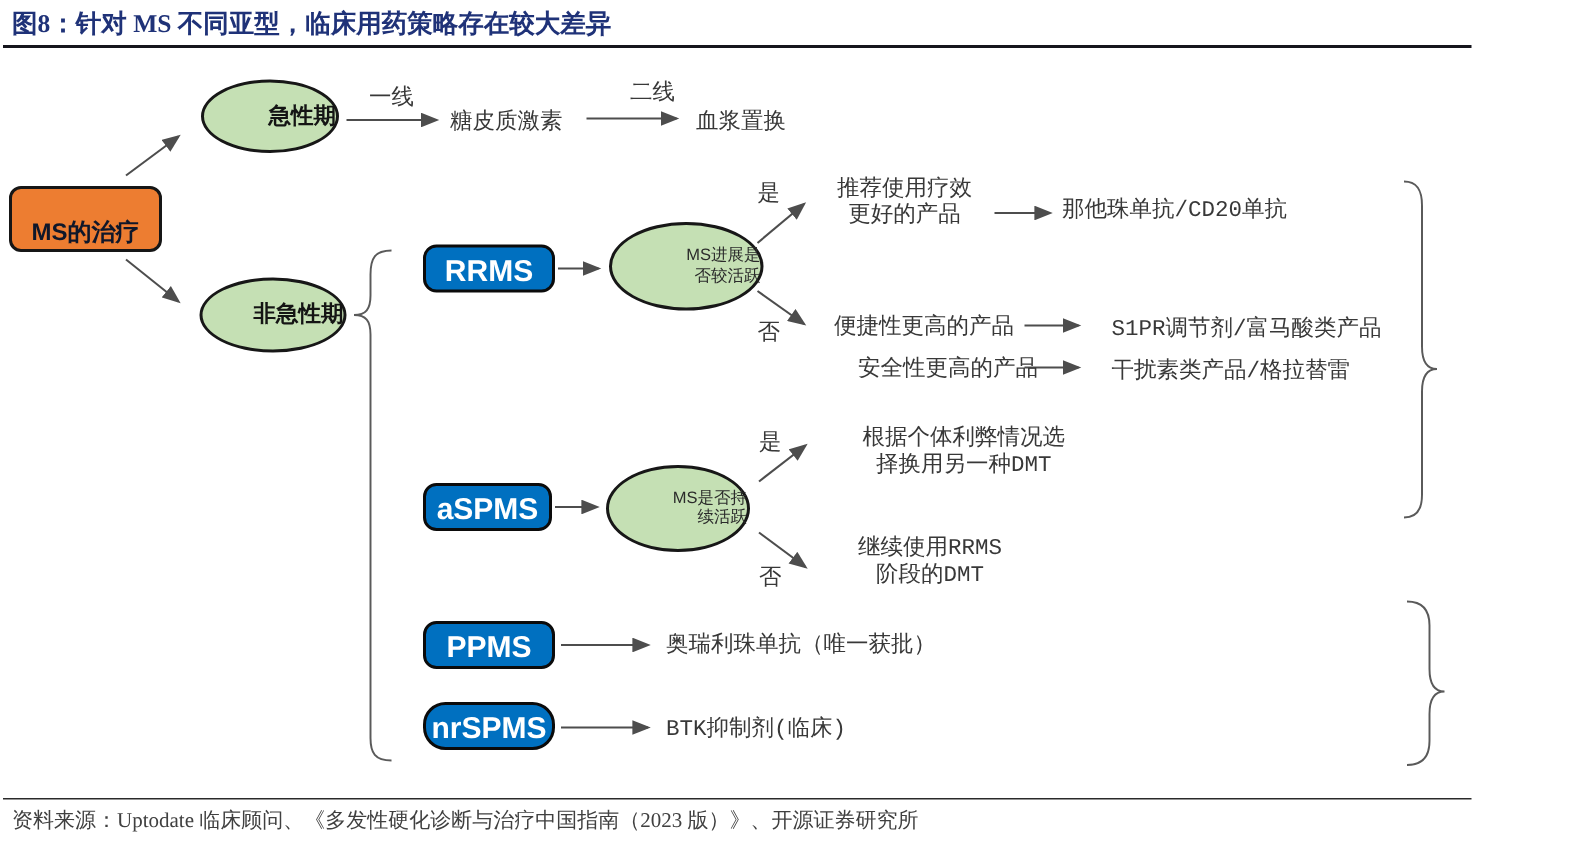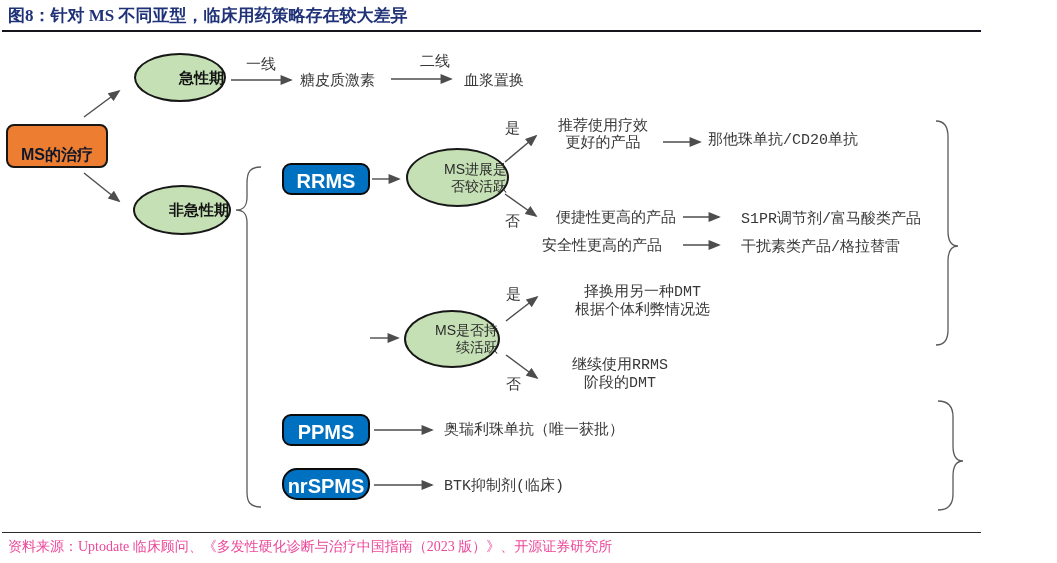--- a/index.html
+++ b/index.html
@@ -8,37 +8,37 @@
     font-family:"Liberation Sans","DejaVu Sans",sans-serif; color:#383838; overflow:hidden;
   }
   .fig-title {
     position:absolute; left:8px; top:4px; font-family:"Liberation Serif","DejaVu Serif",serif;
     font-weight:bold; font-size:17px; color:#1F3278; white-space:nowrap;
   }
   .title-rule { position:absolute; left:2px; top:30px; width:1048px; height:2px; background:#15151d; }
   .footer-rule { position:absolute; left:2px; top:532px; width:1048px; height:1px; background:#2a2a2a; }
   .source {
     position:absolute; left:8px; top:538px; font-family:"Liberation Serif","DejaVu Serif",serif;
-    font-size:14px; color:#ec4899; white-space:nowrap;
+    font-size:14px; color:#404040; white-space:nowrap;
   }
   .wires { position:absolute; left:0; top:0; }
   .arrow { stroke:#4d4d4d; stroke-width:1.4; fill:none; marker-end:url(#ah); }
   .brace { stroke:#5a5a5a; stroke-width:1.3; fill:none; }
   .block-arrow { fill:#5B9BD5; stroke:#41719C; stroke-width:1.5; }
   .node { position:absolute; display:flex; align-items:flex-end; justify-content:center; box-sizing:border-box; }
   .root-box {
     background:#ED7D31; border:2.5px solid #161616; border-radius:8px;
     color:#0f172a; font-weight:bold; font-size:16px;
   }
   .ellipse {
     background:#C5E0B4; border:2px solid #171717; border-radius:50%;
     flex-direction:column; font-weight:bold; font-size:15px; color:#141414;
     text-align:center; line-height:1.2;
   }
-  .ellipse.q { font-weight:normal; font-size:14px; color:#2b2b2b; }
+  .ellipse.q { font-weight:normal; font-size:11px; color:#2b2b2b; }
   .bluebox {
     background:#0070C0; border:2px solid #0b0b0b; border-radius:9px;
     color:#fff; font-weight:bold; font-size:20px;
   }
   .txt { position:absolute; font-size:15px; color:#383838; white-space:nowrap;font-family:Liberation Mono, monospace; }
   .txt.c { text-align:center; white-space:normal; }
   .goal { position:absolute; font-size:12px; color:#3a3a3a; text-align:center; line-height:20px; white-space:nowrap; }
 </style>
 </head>
 <body>
@@ -101,31 +101,34 @@
   </div>
   <div class="txt" style="left:505px; top:119px;">是</div>
   <div class="txt c" style="left:546px; top:118px; width:114px; line-height:17px;">
     <div>推荐使用疗效</div>
     <div>更好的产品</div>
   </div>
   <div class="txt" style="left:708px; top:130px;">那他珠单抗/CD20单抗</div>
   <div class="txt" style="left:505px; top:212px;">否</div>
   <div class="txt" style="left:556px; top:208px;">便捷性更高的产品</div>
   <div class="txt" style="left:741px; top:209px;">S1PR调节剂/富马酸类产品</div>
-  <div class="txt" style="left:542px; top:236px;">安全性更高的产品</div>
+  <div class="txt" style="left:572px; top:236px;">安全性更高的产品</div>
   <div class="txt" style="left:741px; top:237px;">干扰素类产品/格拉替雷</div>
 
+  <div class="node bluebox" style="left:282px; top:322px; width:86px; height:32px;">
+    <span>aSPMS</span>
+  </div>
   <div class="node ellipse q" style="left:404px; top:310px; width:96px; height:58px;">
     <div>MS是否持</div>
     <div>续活跃</div>
   </div>
   <div class="txt" style="left:506px; top:285px;">是</div>
   <div class="txt c" style="left:545px; top:284px; width:195px; line-height:18px;">
+    <div>根据个体利弊情况选</div>
     <div>择换用另一种DMT</div>
-    <div>根据个体利弊情况选</div>
   </div>
   <div class="txt" style="left:506px; top:375px;">否</div>
   <div class="txt c" style="left:550px; top:357px; width:140px; line-height:18px;">
     <div>继续使用RRMS</div>
     <div>阶段的DMT</div>
   </div>
 
   <div class="node bluebox" style="left:282px; top:414px; width:88px; height:32px;">
     <span>PPMS</span>
   </div>

